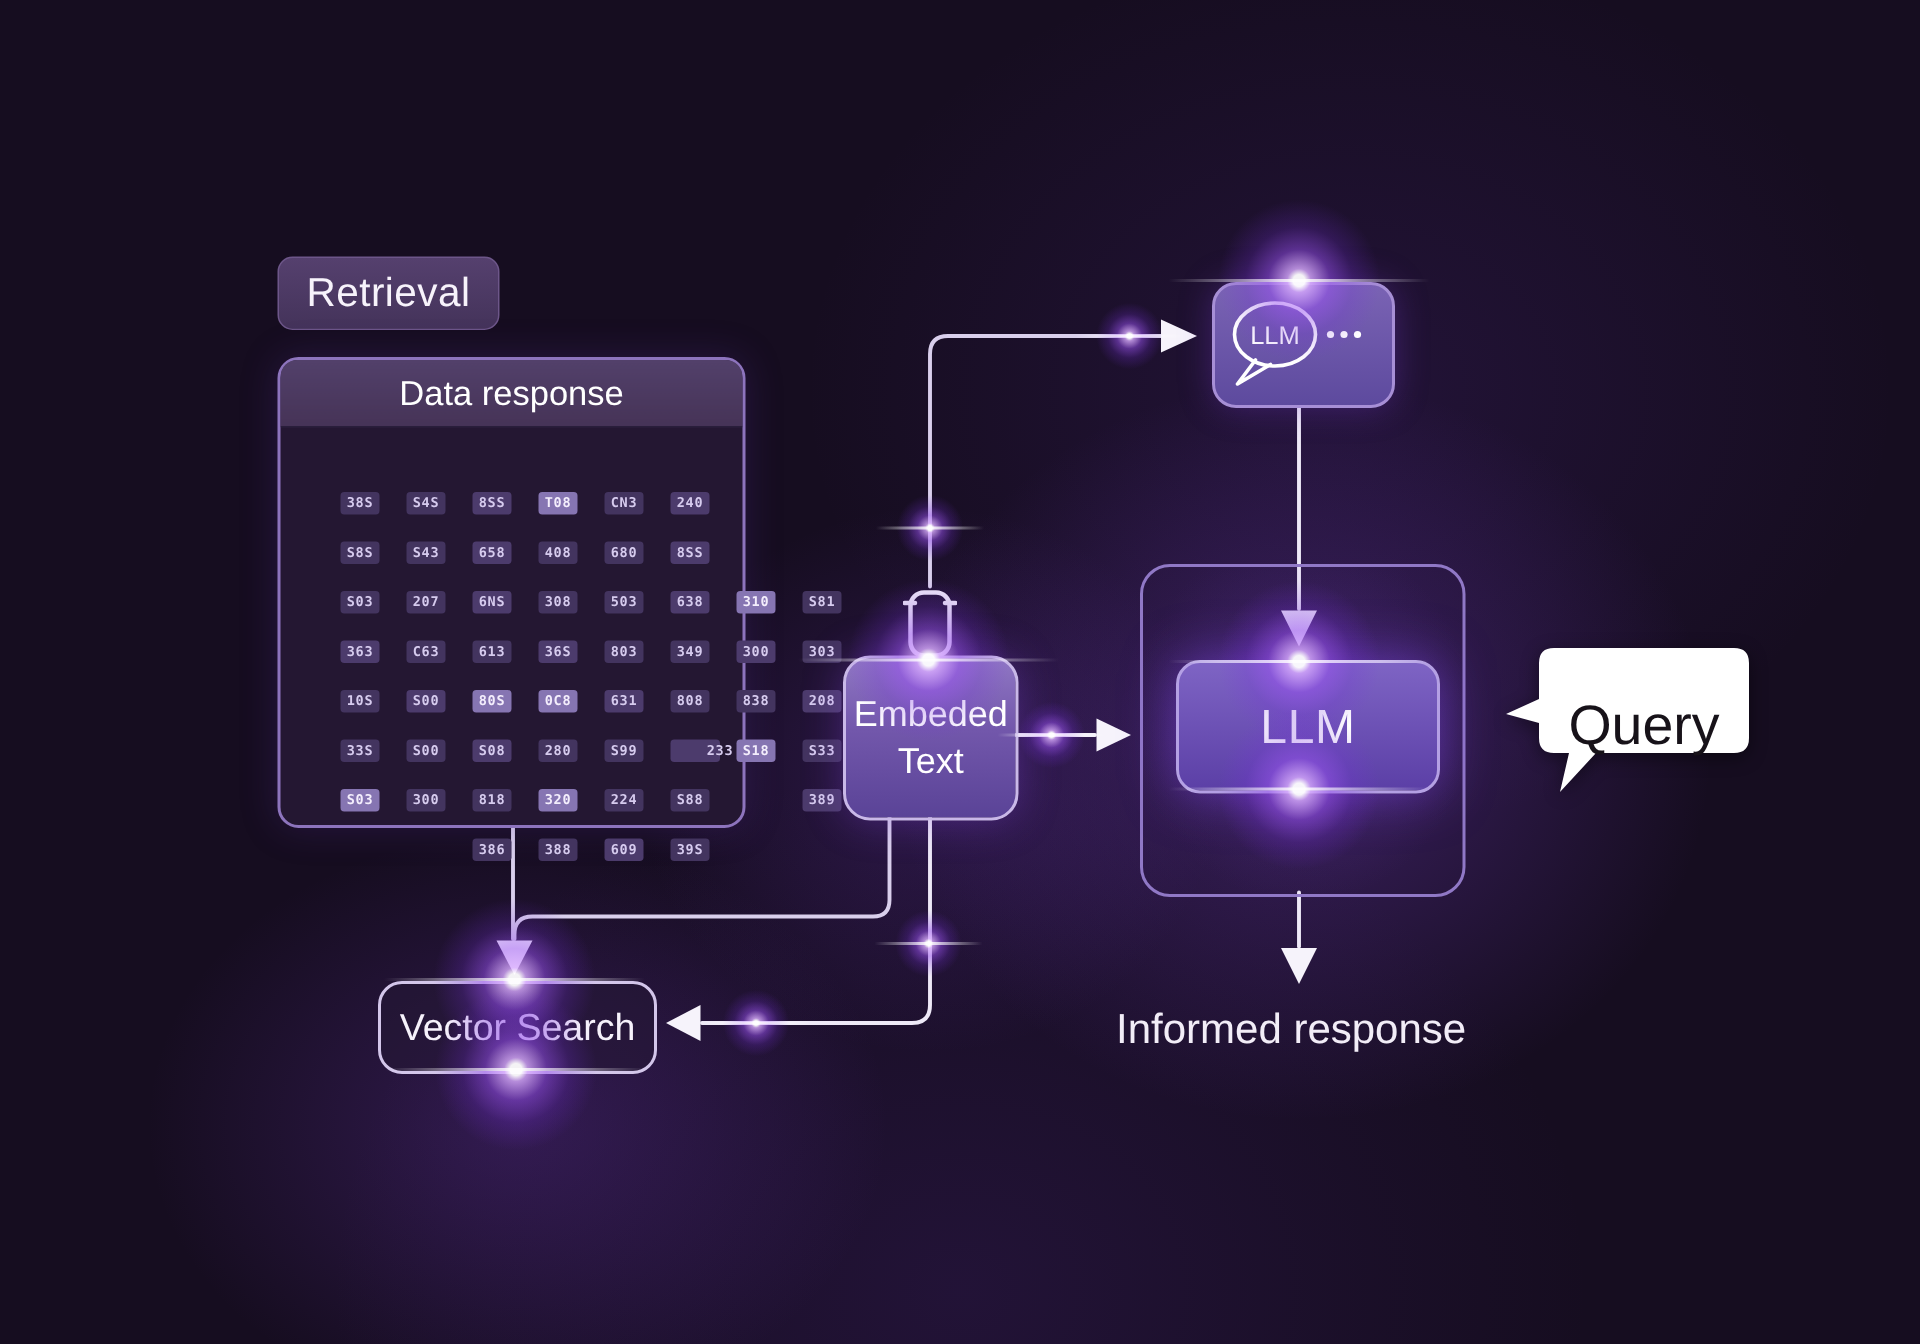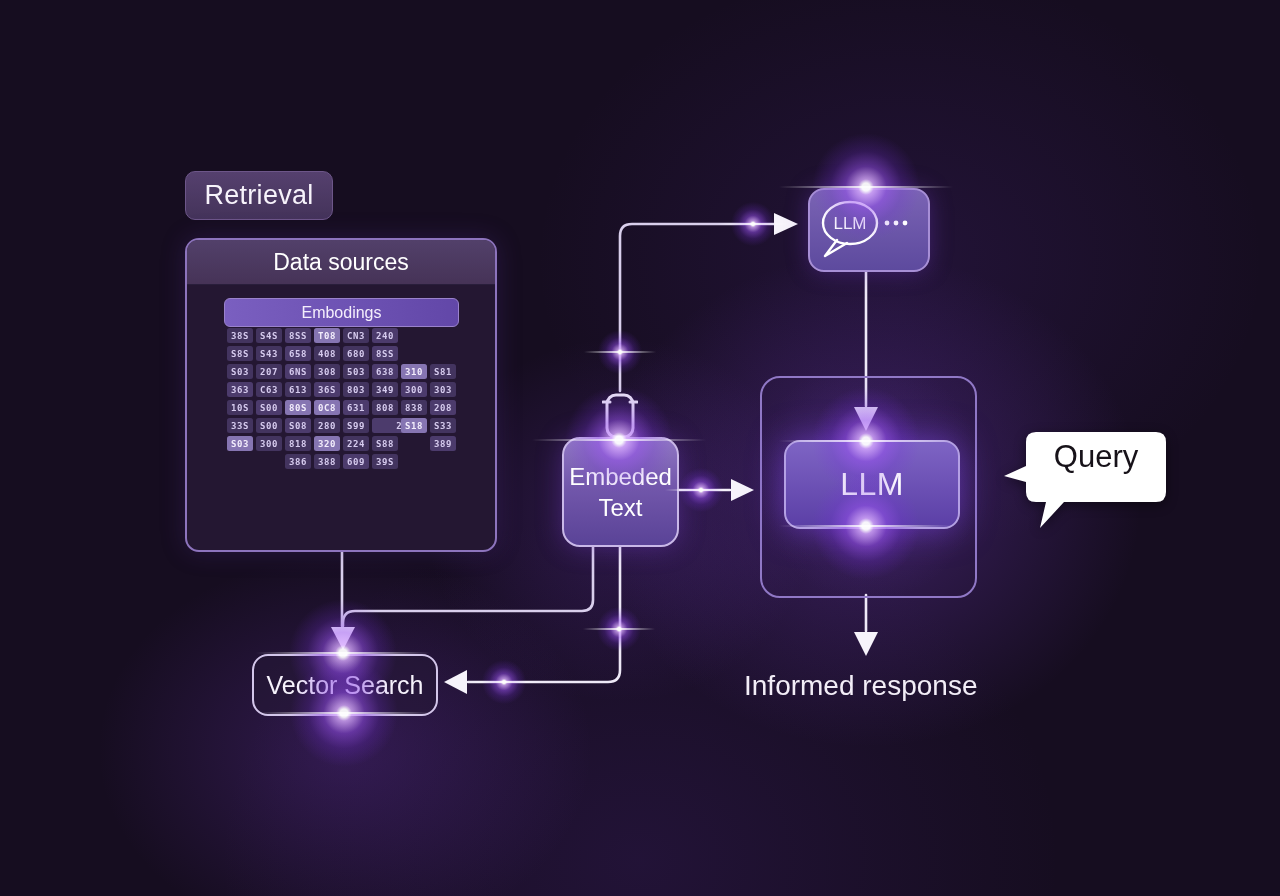--- a/index.html
+++ b/index.html
@@ -34,21 +34,21 @@
     color:#fff;font-size:23px;
   }
   .emb-bar{
     position:absolute;left:37px;top:58px;width:233px;height:27px;border-radius:6px;
     background:linear-gradient(90deg,#7a5fc0,#6247a8);
     border:1px solid #9a82cc;display:flex;align-items:center;justify-content:center;
     color:#f4eefc;font-size:16px;
   }
   .emb-grid{
     position:absolute;left:40px;top:88px;display:grid;
-    grid-template-columns:repeat(8,26px);grid-template-rows:repeat(8,15px);gap:3px;
+    grid-template-columns:repeat(8,26px);grid-template-rows:repeat(8,15px);gap:18px;
   }
   .cell{
     background:#43345f;border-radius:2.5px;color:#d6cbee;
     font:bold 9px "DejaVu Sans Mono",monospace;letter-spacing:.5px;
     display:flex;align-items:center;justify-content:center;
   }
   .cell:nth-child(3n){background:#4c3b6c;}
   .cell.bright{background:#8675b2;color:#f3edfc;}
   
   .embtext{
@@ -79,22 +79,22 @@
     left:252px;top:654px;width:182px;height:58px;border-radius:16px;
     background:rgba(36,24,52,.55);border:2.5px solid #d3c6ea;
     display:flex;align-items:center;justify-content:center;
     color:#f6f2fb;font-size:25px;
   }
   .response{
     left:744px;top:670px;width:252px;text-align:left;
     color:#f2edf7;font-size:28px;
   }
   .query-label{
-    left:1026px;top:439px;width:140px;text-align:center;
-    color:#171219;font-size:31px;
+    left:1026px;top:463px;width:140px;text-align:center;
+    color:#171219;font-size:37px;
   }
   .query-svg{left:1000px;top:430px;filter:drop-shadow(0 3px 6px rgba(0,0,0,.45));}
   
   .wires{position:absolute;left:0;top:0;width:1280px;height:896px;pointer-events:none;}
   .flare{
     position:absolute;width:64px;height:64px;transform:translate(-50%,-50%);pointer-events:none;
     background:radial-gradient(circle,rgba(255,255,255,.95) 0 5%,rgba(216,170,255,.8) 10%,rgba(152,80,240,.5) 26%,rgba(120,50,220,.22) 45%,transparent 68%);
   }
   .flare::after{
     content:"";position:absolute;left:-28%;right:-28%;top:50%;height:2px;transform:translateY(-50%);
@@ -127,24 +127,21 @@
       <polygon points="444,682 467,670 467,694"></polygon>
     </g>
   </svg>
 
   <div class="abs chip">
     <span>Retrieval</span>
   </div>
 
   <div class="abs panel">
     <div class="panel-header">
-      <span>Data sources</span>
-    </div>
-    <div class="emb-bar">
-      <span>Embodings</span>
+      <span>Data response</span>
     </div>
     <div class="emb-grid">
         <div class="cell" style="grid-area: 1 / 1;">38S</div>
         <div class="cell" style="grid-area: 1 / 2;">S4S</div>
         <div class="cell" style="grid-area: 1 / 3;">8SS</div>
         <div class="cell bright" style="grid-area: 1 / 4;">T08</div>
         <div class="cell" style="grid-area: 1 / 5;">CN3</div>
         <div class="cell" style="grid-area: 1 / 6;">240</div>
         <div class="cell" style="grid-area: 2 / 1;">S8S</div>
         <div class="cell" style="grid-area: 2 / 2;">S43</div>

